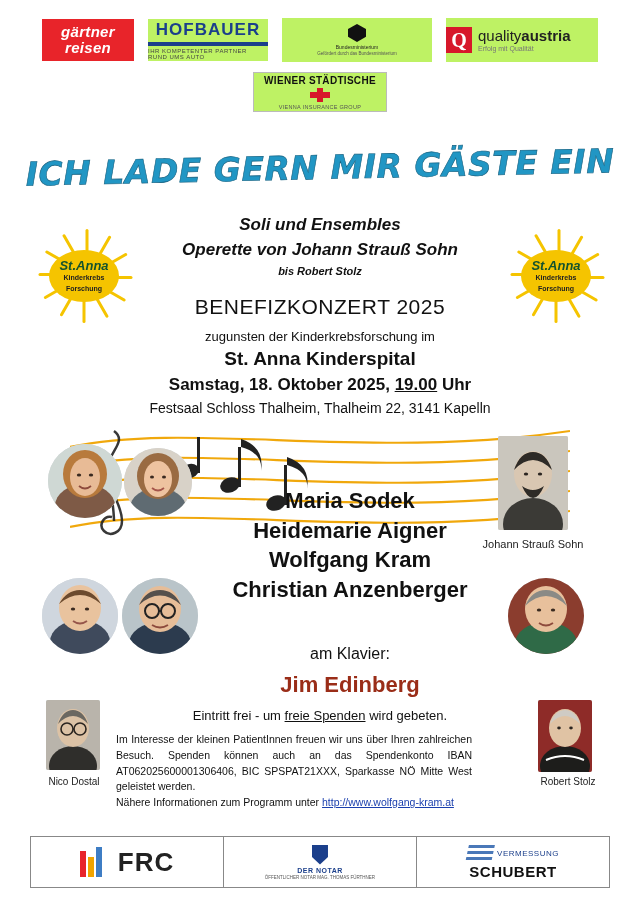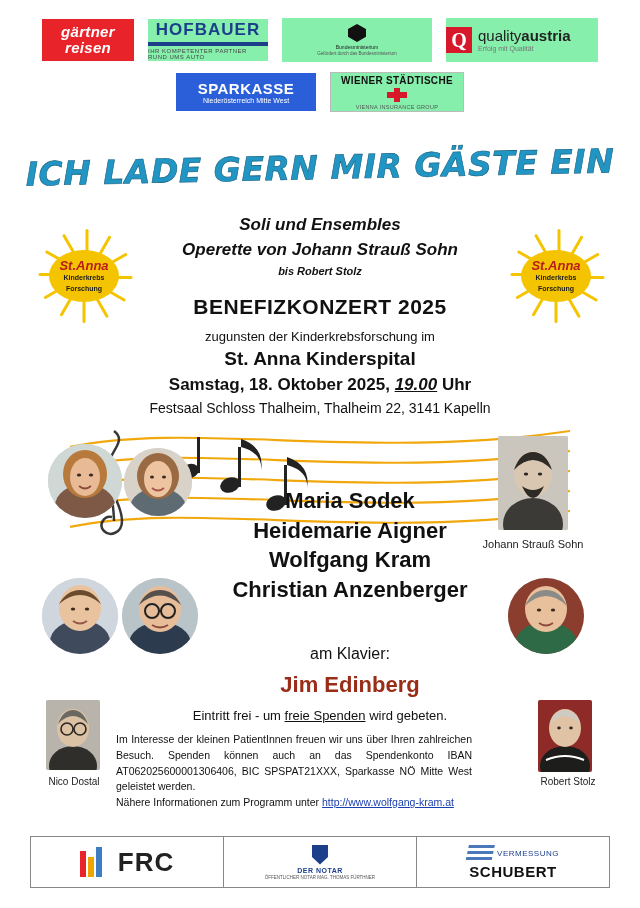--- a/index.html
+++ b/index.html
@@ -22,21 +22,21 @@
   }
   .sponsor-row {
     display: flex;
     justify-content: center;
     align-items: center;
     gap: 14px;
   }
   .sponsor-row.row2 { margin-top: 10px; }
 
   .logo-box {
-    background: #86efac;
+    background: #bef264;
     display: flex;
     align-items: center;
     justify-content: center;
     position: relative;
   }
 
   
   .logo-gaertner {
     width: 92px; height: 42px;
     background: #e8242a;
@@ -175,41 +175,41 @@
   .sun .disc {
     position: absolute;
     left: 13px; top: 22px; width: 70px; height: 52px;
     background: #f5c400;
     border-radius: 50%;
     display: flex; flex-direction: column;
     align-items: center; justify-content: center;
     text-align: center;
   }
   .sun .disc .n1 {
-    font-size: 13px; font-weight: bold; color: #b91c1c;
+    font-size: 13px; font-weight: bold; color: #14532d;
     font-style: italic; line-height: 1;
   }
   .sun .disc .n2 {
     font-size: 7px; font-weight: bold; color: #222; line-height: 1.15; margin-top: 2px;
   }
 
   
   .center-block {
     position: absolute;
     left: 120px; width: 400px;
     text-align: center;
   }
   .l-soli { top: 215px; font-size: 17px; font-style: italic; font-weight: bold; }
   .l-operette { top: 240px; font-size: 17px; font-style: italic; font-weight: bold; }
   .l-stolz { top: 265px; font-size: 11px; font-style: italic; font-weight: bold; }
-  .l-benefiz { top: 295px; font-size: 21px; font-weight: bold; letter-spacing: .5px; }
+  .l-benefiz { top: 295px; font-size: 21px; font-weight: normal; letter-spacing: .5px; }
   .l-zugunsten { top: 329px; font-size: 13px; }
   .l-spital { top: 348px; font-size: 19px; font-weight: bold; }
   .l-datum { top: 375px; font-size: 17px; font-weight: bold; }
-  .l-datum .u { text-decoration: underline; font-style: italic; }
+  .l-datum .u { text-decoration: underline; }
   .l-ort { top: 400px; font-size: 14px; }
 
   
   .staff {
     position: absolute;
     left: 70px; top: 425px;
     width: 500px; height: 130px;
     pointer-events: none;
   }
 
@@ -363,24 +363,20 @@
         <div class="n1">
           <span>quality</span><b>austria</b>
         </div>
         <div class="n2">Erfolg mit Qualität</div>
       </div>
     </div>
   </div>
 
   <div class="sponsor-row row2">
 
-    <div class="logo-box logo-spar">
-      <div class="s1">SPARKASSE</div>
-      <div class="s2">Niederösterreich Mitte West</div>
-    </div>
 
     <div class="logo-box logo-wst">
       <div class="w1">WIENER STÄDTISCHE</div>
       <div class="cross"></div>
       <div class="w2">VIENNA INSURANCE GROUP</div>
     </div>
   </div>
 </div>
 
 <div class="title">ICH LADE GERN MIR GÄSTE EIN</div>

